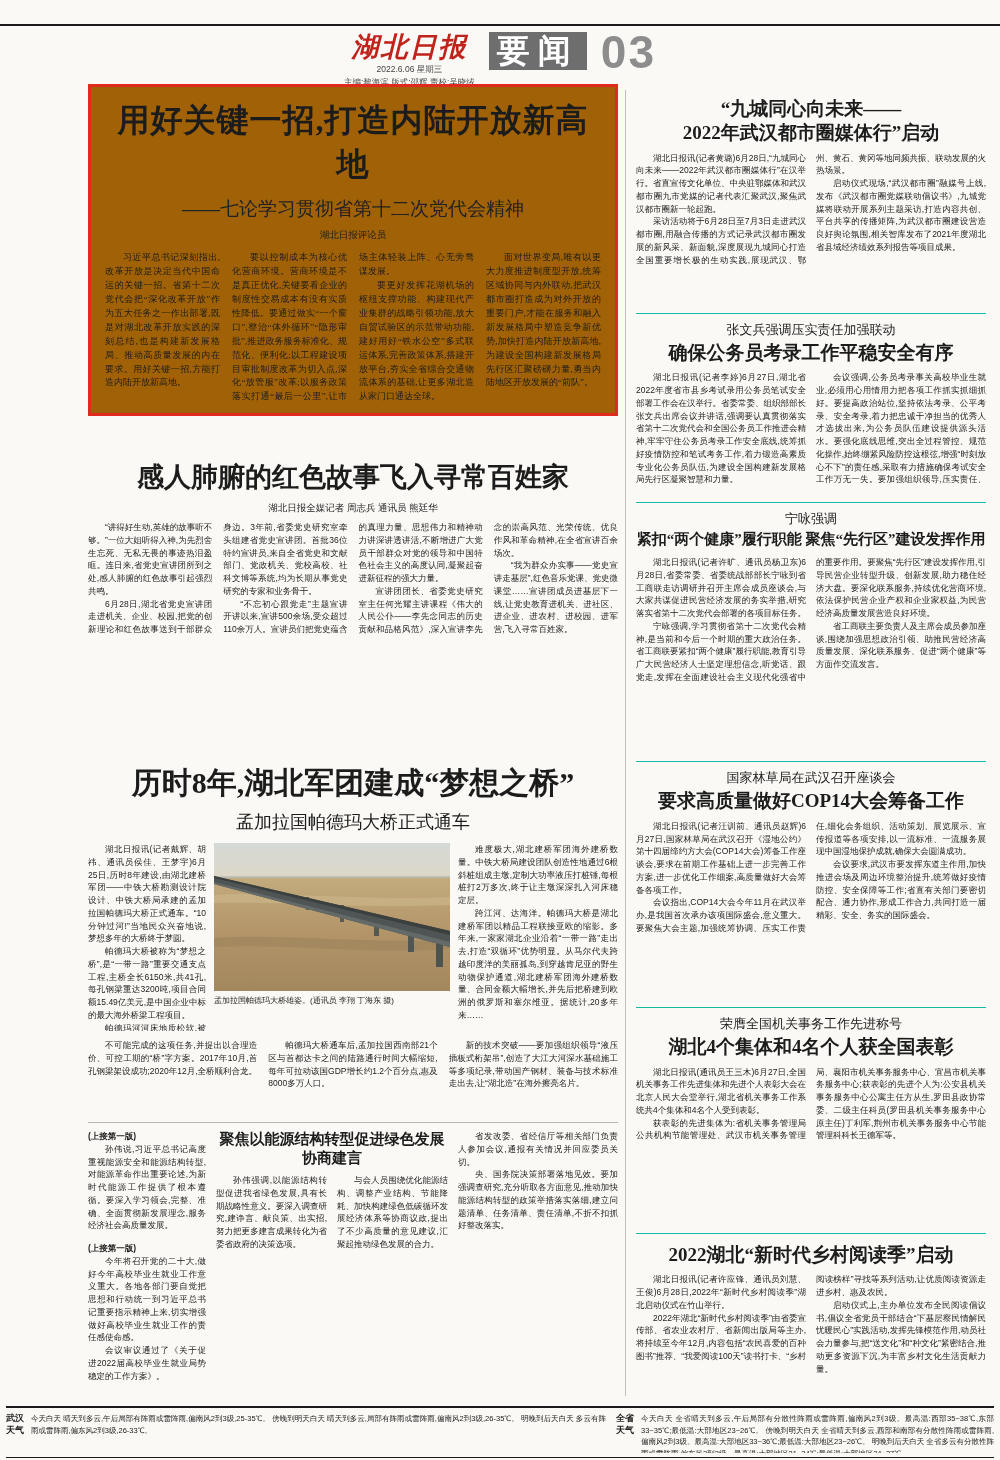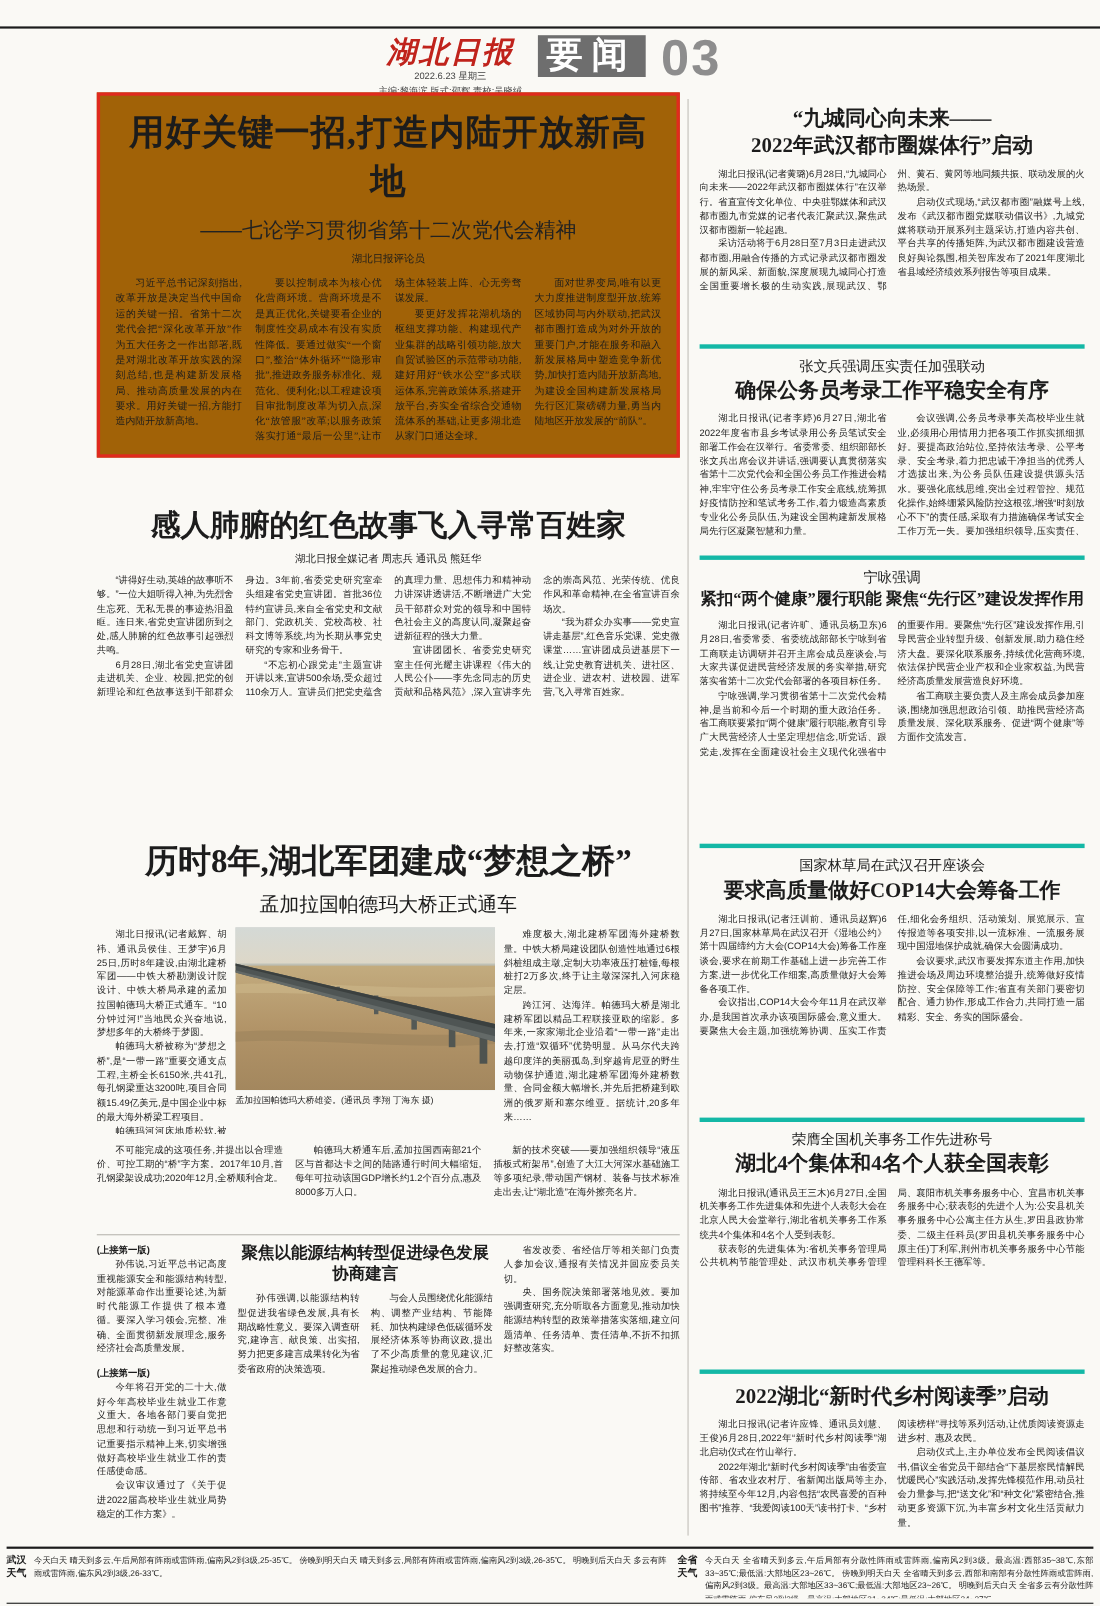--- a/index.html
+++ b/index.html
@@ -44,21 +44,21 @@
   .bl-c1{width:118px;font-size:8.5px;line-height:1.5;text-align:justify;height:262px;overflow:hidden;}
   .bl-cont-label{font-weight:bold;text-indent:0;}
   .bl-mid{width:232px;}
   .bl-mid-head{font-size:15px;font-weight:bold;text-align:center;font-family:"Liberation Serif",serif;margin-bottom:6px;}
   .bl-mid-body{column-count:2;column-gap:10px;font-size:8.5px;line-height:1.5;text-align:justify;height:236px;overflow:hidden;}
   .bl-c4{flex:1;font-size:8.5px;line-height:1.5;text-align:justify;height:262px;overflow:hidden;}
   .spacer-para{margin-top:10px;}
   
   .vrule{position:absolute;left:625px;top:90px;width:1px;height:1306px;background:#c2bfb9;}
   .rightcol{position:absolute;left:636px;top:88px;width:350px;}
-  .ra{padding:7px 0 9px;border-top:4px solid #14b8a6;}
+  .ra{padding:7px 0 9px;border-top:1px solid #14b8a6;}
   .ra.first{border-top:none;}
   .ra-kicker{font-size:13px;text-align:center;}
   .ra-headline{font-size:19px;font-weight:bold;text-align:center;margin:2px 0 7px;font-family:"Liberation Serif",serif;line-height:1.25;}
   .ra-headline.small{font-size:15px;}
   .ra-body{column-count:2;column-gap:10px;font-size:8.5px;line-height:1.5;text-align:justify;overflow:hidden;}
   .h1body{height:152px;} .h2body{height:122px;} .h3body{height:196px;}
   .h4body{height:178px;} .h5body{height:158px;} .h6body{height:128px;}
   
   .footer{position:absolute;left:6px;top:1406px;width:988px;}
   .footer-line{height:2px;background:#1b1b1b;margin-bottom:5px;}
@@ -72,21 +72,21 @@
 </style>
 </head>
 <body>
 
 <div class="page">
   <div class="topline"></div>
 
   <div class="masthead">
     <div class="brand">
       <div class="brand-name">湖北日报</div>
-      <div class="brand-date">2022.6.23 星期三</div>
+      <div class="brand-date">2022.6.06 星期三</div>
       <div class="brand-staff">主编:黎海滨 版式:邵辉 责校:吴晓绒</div>
     </div>
     <div class="section-box">要闻</div>
     <div class="page-num">03</div>
   </div>
 
   <div class="editorial">
     <div class="ed-headline">用好关键一招,打造内陆开放新高地</div>
     <div class="ed-sub">——七论学习贯彻省第十二次党代会精神</div>
     <div class="ed-byline">湖北日报评论员</div>

